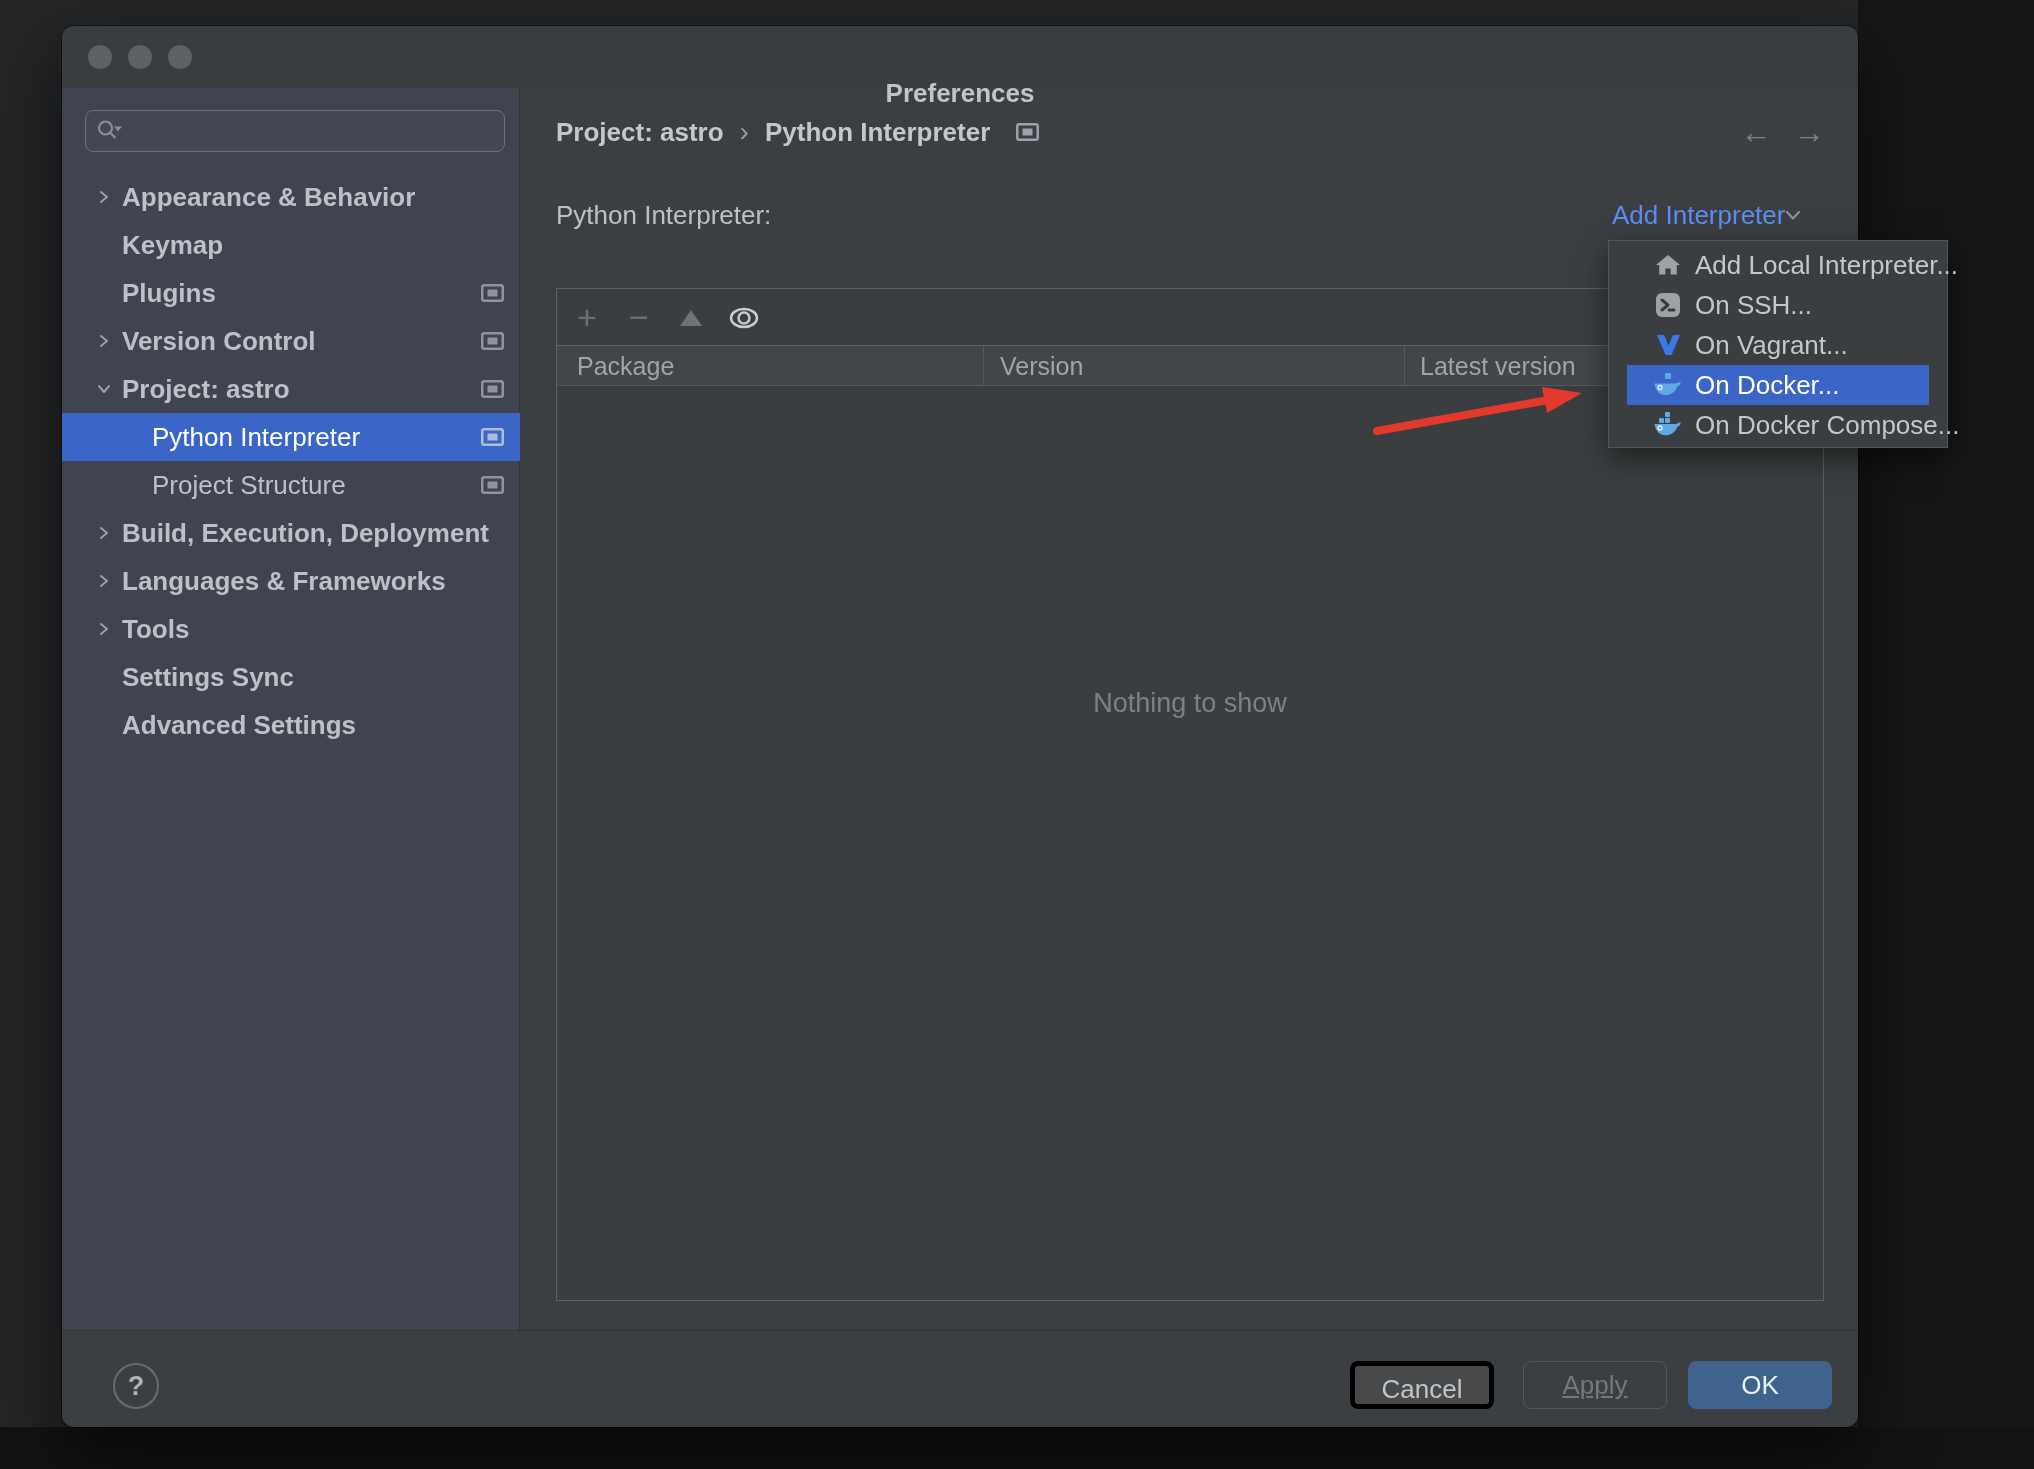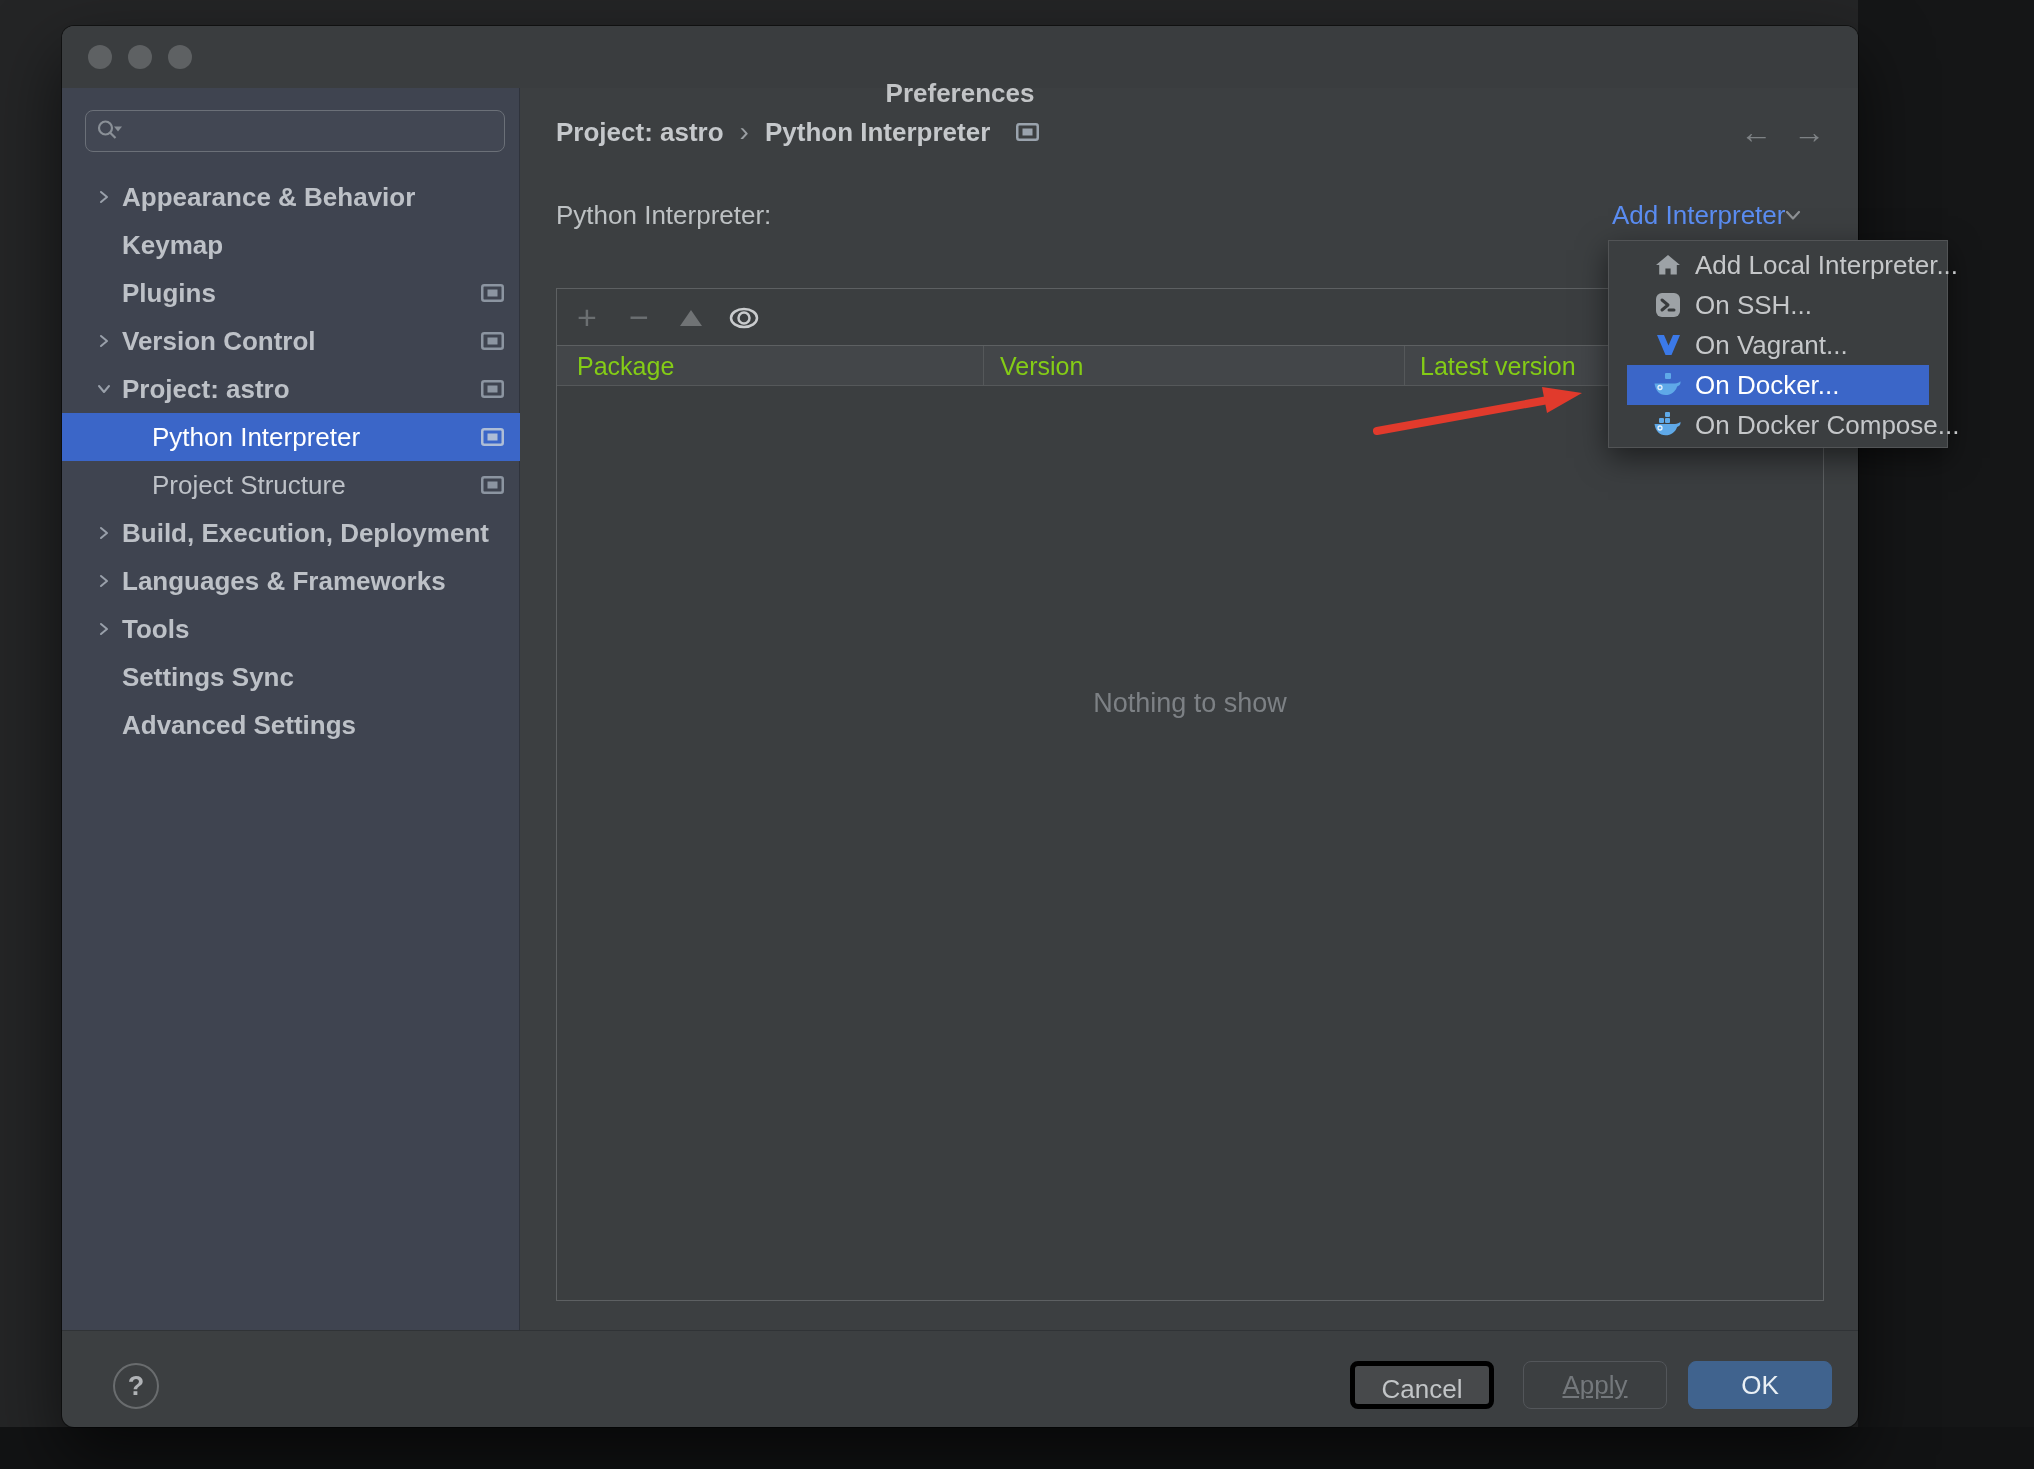--- a/index.html
+++ b/index.html
@@ -57,21 +57,21 @@
   
   .panel { position:absolute; left:494px; top:262px; width:1268px; height:1013px;
            border:1px solid #5d6062; background:#3b3e40; }
   .ptoolbar { position:absolute; left:0; top:0; width:100%; height:57px; border-bottom:1px solid #5d6062; }
   .tool { position:absolute; top:0; height:57px; display:flex; align-items:center; justify-content:center; }
   .tool.txt { font-size:34px; color:#6b6f71; width:30px; }
   .tri-up { width:0; height:0; border-left:11px solid transparent; border-right:11px solid transparent;
             border-bottom:16px solid #707375; }
   .phead { position:absolute; left:0; top:57px; width:100%; height:40px; background:#434649;
            border-bottom:1px solid #55585a; }
-  .hcell { position:absolute; top:0; line-height:40px; font-size:25px; color:#84cc16; }
+  .hcell { position:absolute; top:0; line-height:40px; font-size:25px; color:#a3a3a3; }
   .hdiv { position:absolute; top:57px; width:1px; height:40px; background:#55585a; }
   .empty-msg { position:absolute; left:0; top:399px; width:100%; text-align:center;
                font-size:27px; color:#7d8185; }
 
   
   .footer { position:absolute; left:0; top:1304px; width:100%; height:97px;
             border-top:1px solid #303336; border-radius:0 0 12px 12px; }
   .helpbtn { position:absolute; left:51px; top:32px; width:46px; height:46px; border-radius:50%;
              border:2px solid #696c6e; color:#b0b3b6; font-size:27px; font-weight:bold;
              display:flex; align-items:center; justify-content:center; }

